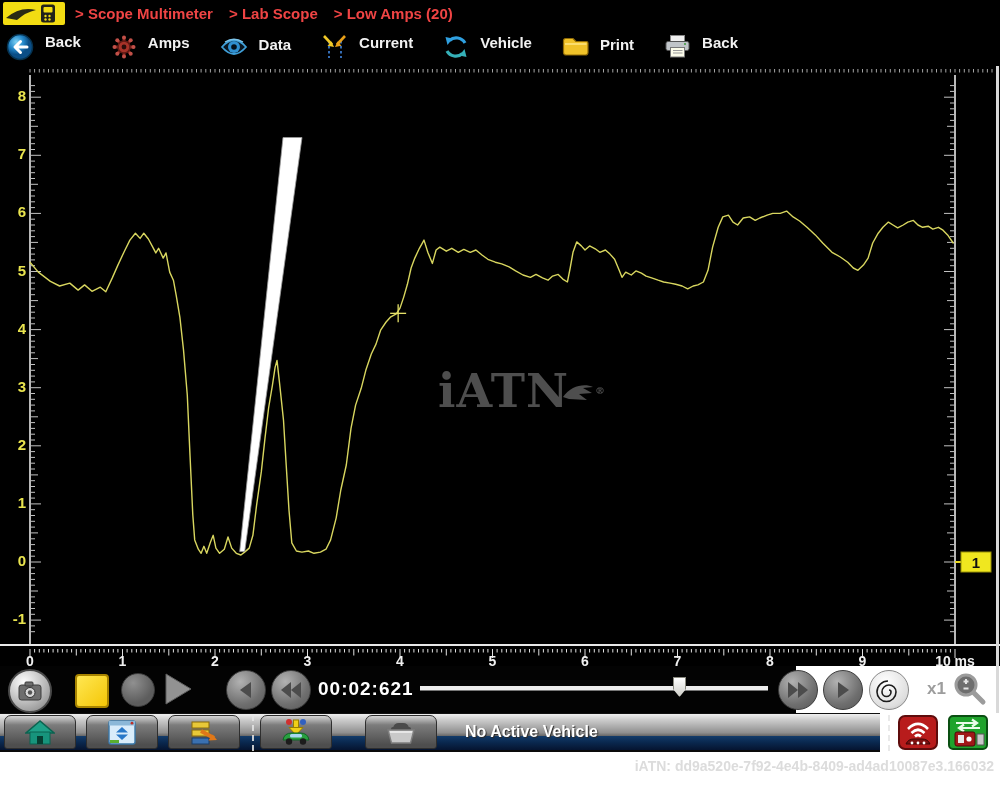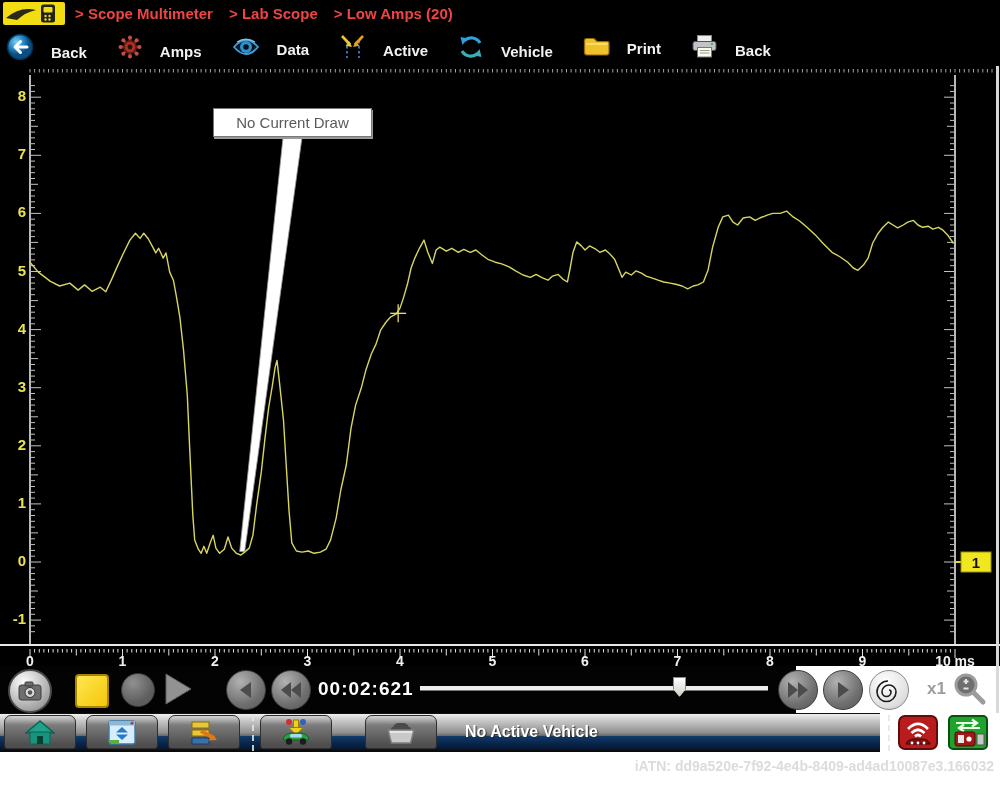--- a/index.html
+++ b/index.html
@@ -9,21 +9,21 @@
 
   
   #breadcrumb-bar{left:0;top:0;width:1000px;height:27px;background:#000;
     display:flex;align-items:center}
   #logo-tile{width:62px;height:23px;margin-left:3px;margin-right:10px;flex:0 0 auto}
   .crumb{color:#ef4444;font-weight:bold;font-size:15px;margin-right:16px;white-space:nowrap}
 
   
   #toolbar{left:0;top:27px;width:1000px;height:39px;background:#000;
     display:flex;align-items:center;padding-left:6px}
-  .tbtn{display:flex;align-items:flex-end;gap:17px;margin-right:30px;cursor:pointer}
+  .tbtn{display:flex;align-items:flex-start;gap:11px;margin-right:30px;cursor:pointer}
   .tbtn .lbl{color:#f2f2f2;font-weight:bold;font-size:15px}
 
   
   #chart-area{left:0;top:66px;width:1000px;height:578px;background:#000}
   #chart-svg{position:absolute;left:0;top:0;z-index:2}
   .ylab{position:absolute;left:2px;width:24px;text-align:right;color:#e9e44e;
     font-weight:bold;font-size:15px;z-index:1}
   #watermark{left:438px;top:302px;z-index:1;color:#4e4e4e;
     font-family:"DejaVu Serif",serif;font-weight:bold;font-size:46px;
     letter-spacing:1px;line-height:46px;white-space:nowrap}
@@ -148,21 +148,21 @@
   </div>
   <div class="tbtn">
     <svg width="27" height="25" viewBox="0 0 27 25">
       <line x1="8" y1="7" x2="8" y2="24" stroke="#3a78c8" stroke-width="1.8" stroke-dasharray="2.5 2.5"></line>
       <line x1="20" y1="7" x2="20" y2="24" stroke="#3a78c8" stroke-width="1.8" stroke-dasharray="2.5 2.5"></line>
       <path d="M3 2 L11 10.5" stroke="#f0c828" stroke-width="2.6"></path>
       <polygon points="13,13 6.5,11.8 10.5,7.6" fill="#f0c828"></polygon>
       <path d="M24 2 L16 10.5" stroke="#e8a018" stroke-width="2.6"></path>
       <polygon points="14,13 20.5,11.8 16.5,7.6" fill="#e8a018"></polygon>
     </svg>
-    <span class="lbl">Active</span>
+    <span class="lbl">Current</span>
   </div>
   <div class="tbtn">
     <svg width="26" height="26" viewBox="0 0 26 26">
       <path d="M22 9 A10 10 0 0 0 6.5 6.5" stroke="#2fa0e0" stroke-width="3.2" fill="none"></path>
       <polygon points="2.5,3 9.5,4.5 4.5,11" fill="#2fa0e0"></polygon>
       <path d="M4 17 A10 10 0 0 0 19.5 19.5" stroke="#35b0b8" stroke-width="3.2" fill="none"></path>
       <polygon points="23.5,23 16.5,21.5 21.5,15" fill="#35b0b8"></polygon>
     </svg>
     <span class="lbl">Vehicle</span>
   </div>
@@ -180,20 +180,25 @@
       <circle cx="21" cy="10" r="1" fill="#3d9a3d"></circle>
       <rect x="6.5" y="13.5" width="14" height="9.5" fill="#fbfbe9" stroke="#777"></rect>
       <line x1="9" y1="16.5" x2="18.5" y2="16.5" stroke="#999"></line>
       <line x1="9" y1="19" x2="18.5" y2="19" stroke="#999"></line>
     </svg>
     <span class="lbl">Back</span>
   </div>
 </div>
 
 <div id="chart-area" class="abs">
+  <div id="watermark" class="abs">
+    <span>iATN</span><svg width="34" height="26" viewBox="0 0 34 26" style="margin-left:-8px">
+      <path d="M2 16 C10 4 24 2 32 6 L22 7 L31 12 L18 13 L26 19 L8 18 Z" fill="#4e4e4e"></path>
+    </svg><span class="reg">®</span>
+  </div>
   <svg id="chart-svg" width="1000" height="578" viewBox="0 0 1000 578">
       <line x1="30.0" y1="3" x2="30.0" y2="6.5" stroke="#b8b8b8" stroke-width="0.9"></line>
       <line x1="34.6" y1="3" x2="34.6" y2="6.5" stroke="#b8b8b8" stroke-width="0.9"></line>
       <line x1="39.3" y1="3" x2="39.3" y2="6.5" stroke="#b8b8b8" stroke-width="0.9"></line>
       <line x1="43.9" y1="3" x2="43.9" y2="6.5" stroke="#b8b8b8" stroke-width="0.9"></line>
       <line x1="48.5" y1="3" x2="48.5" y2="6.5" stroke="#b8b8b8" stroke-width="0.9"></line>
       <line x1="53.1" y1="3" x2="53.1" y2="6.5" stroke="#b8b8b8" stroke-width="0.9"></line>
       <line x1="57.8" y1="3" x2="57.8" y2="6.5" stroke="#b8b8b8" stroke-width="0.9"></line>
       <line x1="62.4" y1="3" x2="62.4" y2="6.5" stroke="#b8b8b8" stroke-width="0.9"></line>
       <line x1="67.0" y1="3" x2="67.0" y2="6.5" stroke="#b8b8b8" stroke-width="0.9"></line>
@@ -594,21 +599,20 @@
       <g stroke="#e4e068" stroke-width="1.3">
         <line x1="390.15" y1="247.332" x2="406.15" y2="247.332"></line>
         <line x1="398.15" y1="238.332" x2="398.15" y2="256.332"></line>
       </g>
       <line x1="955" y1="496" x2="961" y2="496" stroke="#e8d820" stroke-width="2"></line>
       <g>
         <rect x="961" y="486" width="30" height="20" fill="#f0e71f" stroke="#9a9208"></rect>
         <text x="976" y="501.5" text-anchor="middle" font-family="Liberation Sans, sans-serif" font-size="15" font-weight="bold" fill="#111">1</text>
       </g>
     </svg>
-  <div id="callout-box" class="abs">No Current Draw</div>
 <div class="ylab" style="top: 21.2px;">8</div>
     <div class="ylab" style="top: 79.3px;">7</div>
     <div class="ylab" style="top: 137.4px;">6</div>
     <div class="ylab" style="top: 195.5px;">5</div>
     <div class="ylab" style="top: 253.6px;">4</div>
     <div class="ylab" style="top: 311.7px;">3</div>
     <div class="ylab" style="top: 369.8px;">2</div>
     <div class="ylab" style="top: 427.9px;">1</div>
     <div class="ylab" style="top: 486px;">0</div>
     <div class="ylab" style="top: 544.1px;">-1</div>

